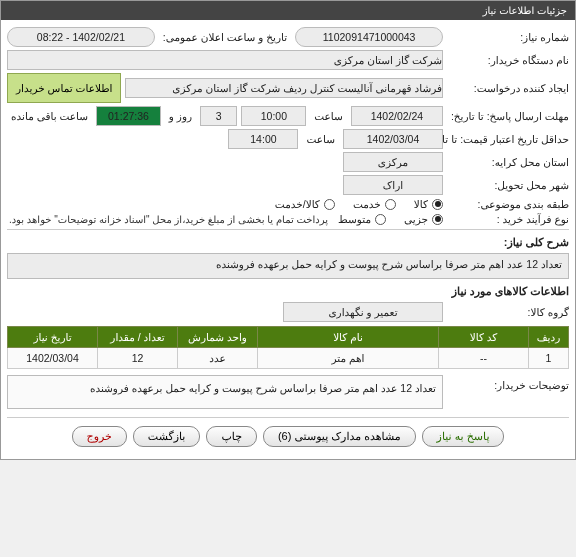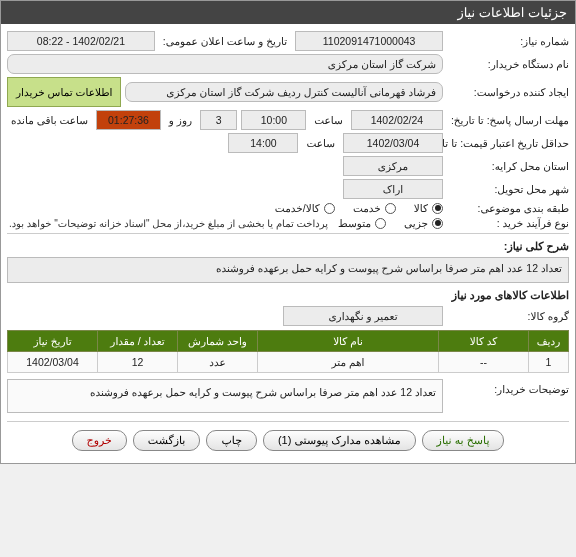--- a/index.html
+++ b/index.html
@@ -12,21 +12,21 @@
     direction: rtl;
   }
   .window {
     border: 1px solid #999;
     background: #fff;
   }
   .titlebar {
     background: #444;
     color: #fff;
     padding: 4px 8px;
-    font-size: 13px;
+    font-size: 10px;
     text-align: right;
   }
   .content { padding: 4px 6px; }
   .row {
     display: flex;
     align-items: center;
     margin: 3px 0;
     gap: 4px;
   }
   .label {
@@ -39,26 +39,26 @@
   }
   .field {
     background: #ececec;
     border: 1px solid #bbb;
     padding: 2px 4px;
     font-size: 10.5px;
     text-align: center;
     min-height: 18px;
     line-height: 14px;
   }
-  .field.wide { flex: 1; text-align: right; padding-right: 6px; border-radius: 7px; }
+  .field.wide { flex: 1; text-align: right; padding-right: 0; }
   .field.med { width: 100px; }
   .field.sm { width: 70px; }
   .field.xs { width: 40px; }
-  .field.lg { width: 180px; }
-  .field.green { background: #c2410c; }
+  .field.lg { width: 180px; border-radius: 10px; }
+  .field.green { background: #15803d; }
   .note-btn {
     background: #c7e08a;
     border: 1px solid #8fa850;
     padding: 8px 8px;
     font-size: 10.5px;
     cursor: pointer;
   }
   .inline-lbl { font-size: 10.5px; padding: 0 4px; white-space: nowrap; }
   .radio-group { display: flex; gap: 18px; align-items: center; }
   .radio-item { display: flex; align-items: center; gap: 4px; font-size: 10.5px; }
@@ -234,20 +234,20 @@
       </tbody>
     </table>
 
     <div class="buyer-notes">
       <span class="label" style="padding-top:4px">توضیحات خریدار:</span>
       <div class="box">تعداد 12 عدد اهم متر صرفا براساس شرح پیوست و کرایه حمل برعهده فروشنده</div>
     </div>
 
     <div class="footer">
       <button class="btn green">پاسخ به نیاز</button>
-      <button class="btn">مشاهده مدارک پیوستی (1)</button>
+      <button class="btn">مشاهده مدارک پیوستی (6)</button>
       <button class="btn">چاپ</button>
       <button class="btn">بازگشت</button>
       <button class="btn red">خروج</button>
     </div>
 
   </div>
 </div>
 
 </body></html>

